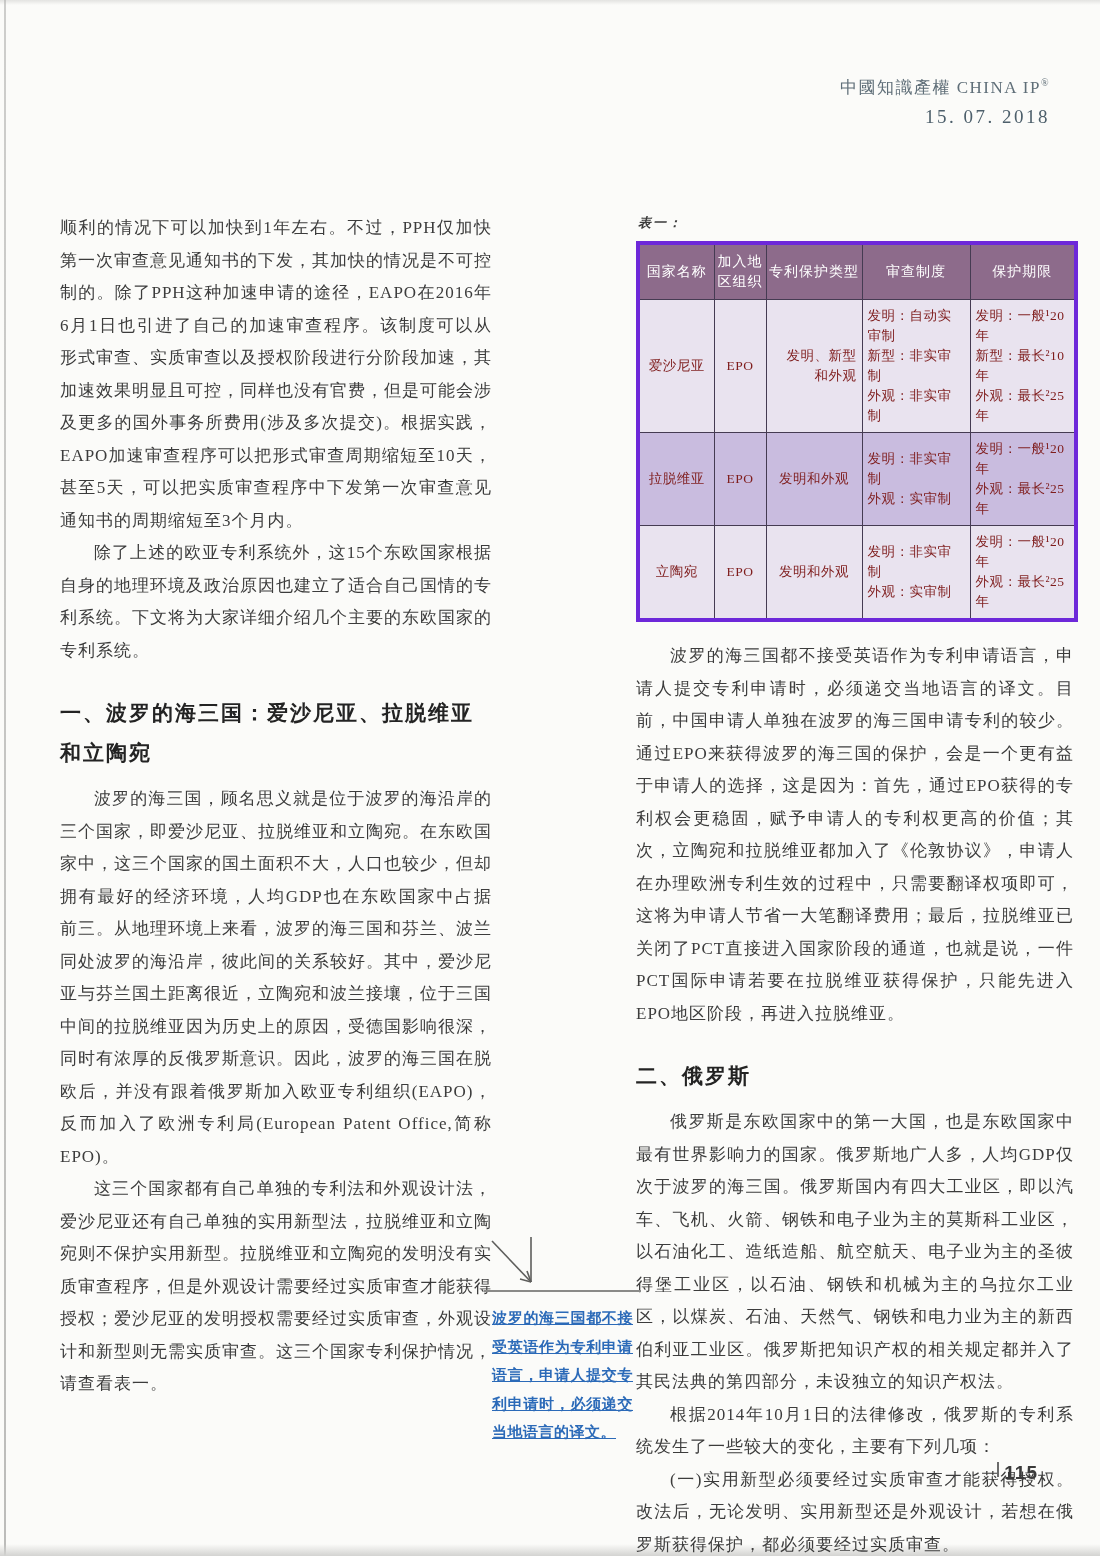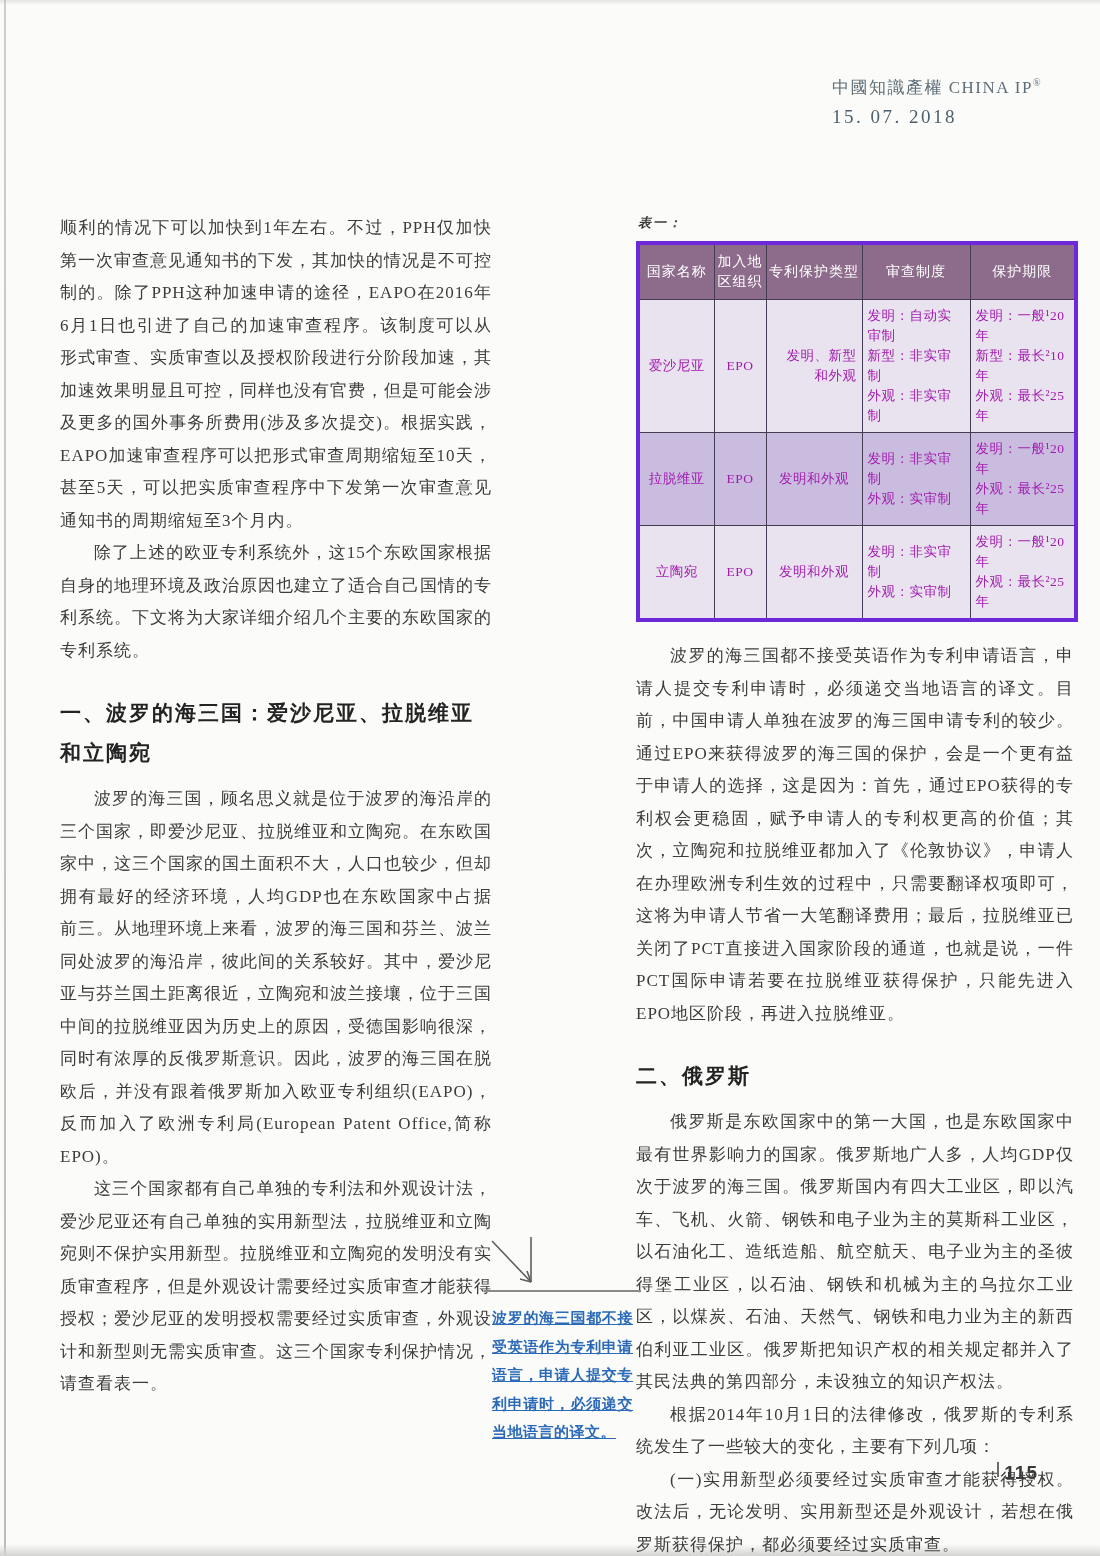--- a/index.html
+++ b/index.html
@@ -10,21 +10,21 @@
   }
   
   .edge-left { position:absolute; left:4px; top:0; width:2px; height:100%;
     background:linear-gradient(#b5b5b3,#9a9a98); opacity:.65; }
   .edge-bottom { position:absolute; left:0; bottom:0; width:100%; height:12px;
     background:linear-gradient(to bottom, rgba(210,210,208,0), #d3d3d1); }
   .edge-top { position:absolute; left:0; top:0; width:100%; height:5px;
     background:linear-gradient(to bottom, #e3e3e1, rgba(255,255,255,0)); }
 
   
-  .masthead { position:absolute; top:76px; right:58px; text-align:left; }
+  .masthead { position:absolute; top:76px; right:50px; text-align:right; }
   .masthead .m1 { font-size:17px; color:#5f6e78; letter-spacing:1.5px; }
   .masthead .m1 sup { font-size:10px; }
   .masthead .m2 { font-size:19px; color:#4d5f6b; letter-spacing:2.5px; margin-top:7px; }
 
   
   .col-left  { position:absolute; left:60px;  top:212px; width:432px; }
   .col-right { position:absolute; left:636px; top:214px; width:438px; }
 
   p.body { margin:0; font-size:17px; line-height:32.5px; text-align:justify;
     letter-spacing:1px; color:#3c3c3c; }
@@ -37,21 +37,21 @@
   
   .tbl-label { font-size:13px; font-weight:bold; font-style:italic;
     color:#3a3a3a; margin:0 0 9px 2px; letter-spacing:2px; }
   table.patent { border-collapse:collapse; width:438px; table-layout:fixed;
     border:4px solid #6d28d9; margin-bottom:18px; }
   table.patent th, table.patent td { border:1px solid #453b52; }
   table.patent th { background:#8d6b8b; color:#fff; font-weight:normal;
     font-size:14px; line-height:20px; padding:7px 2px; text-align:center;
     white-space:pre-line; letter-spacing:1px; }
   table.patent td { font-size:13.5px; line-height:20px; padding:6px 5px;
-    color:#a21caf; letter-spacing:0.5px; }
+    color:#7f1d1d; letter-spacing:0.5px; }
   td.ctr { text-align:center; }
   td.pre { white-space:pre-line; text-align:left; }
   tr.r-light td { background:#e9e3ef; }
   tr.r-dark  td { background:#c9bcdf; }
 
   
   .callout { position:absolute; left:484px; top:1234px; width:157px; }
   .arrow-wrap { height:54px; margin-left:3px; }
   .callout-rule { border:0; border-top:2px solid #8a8a88; margin:2px 0 12px 0; }
   .callout-text { color:#2b6ab8; font-family:"Liberation Sans", sans-serif;

